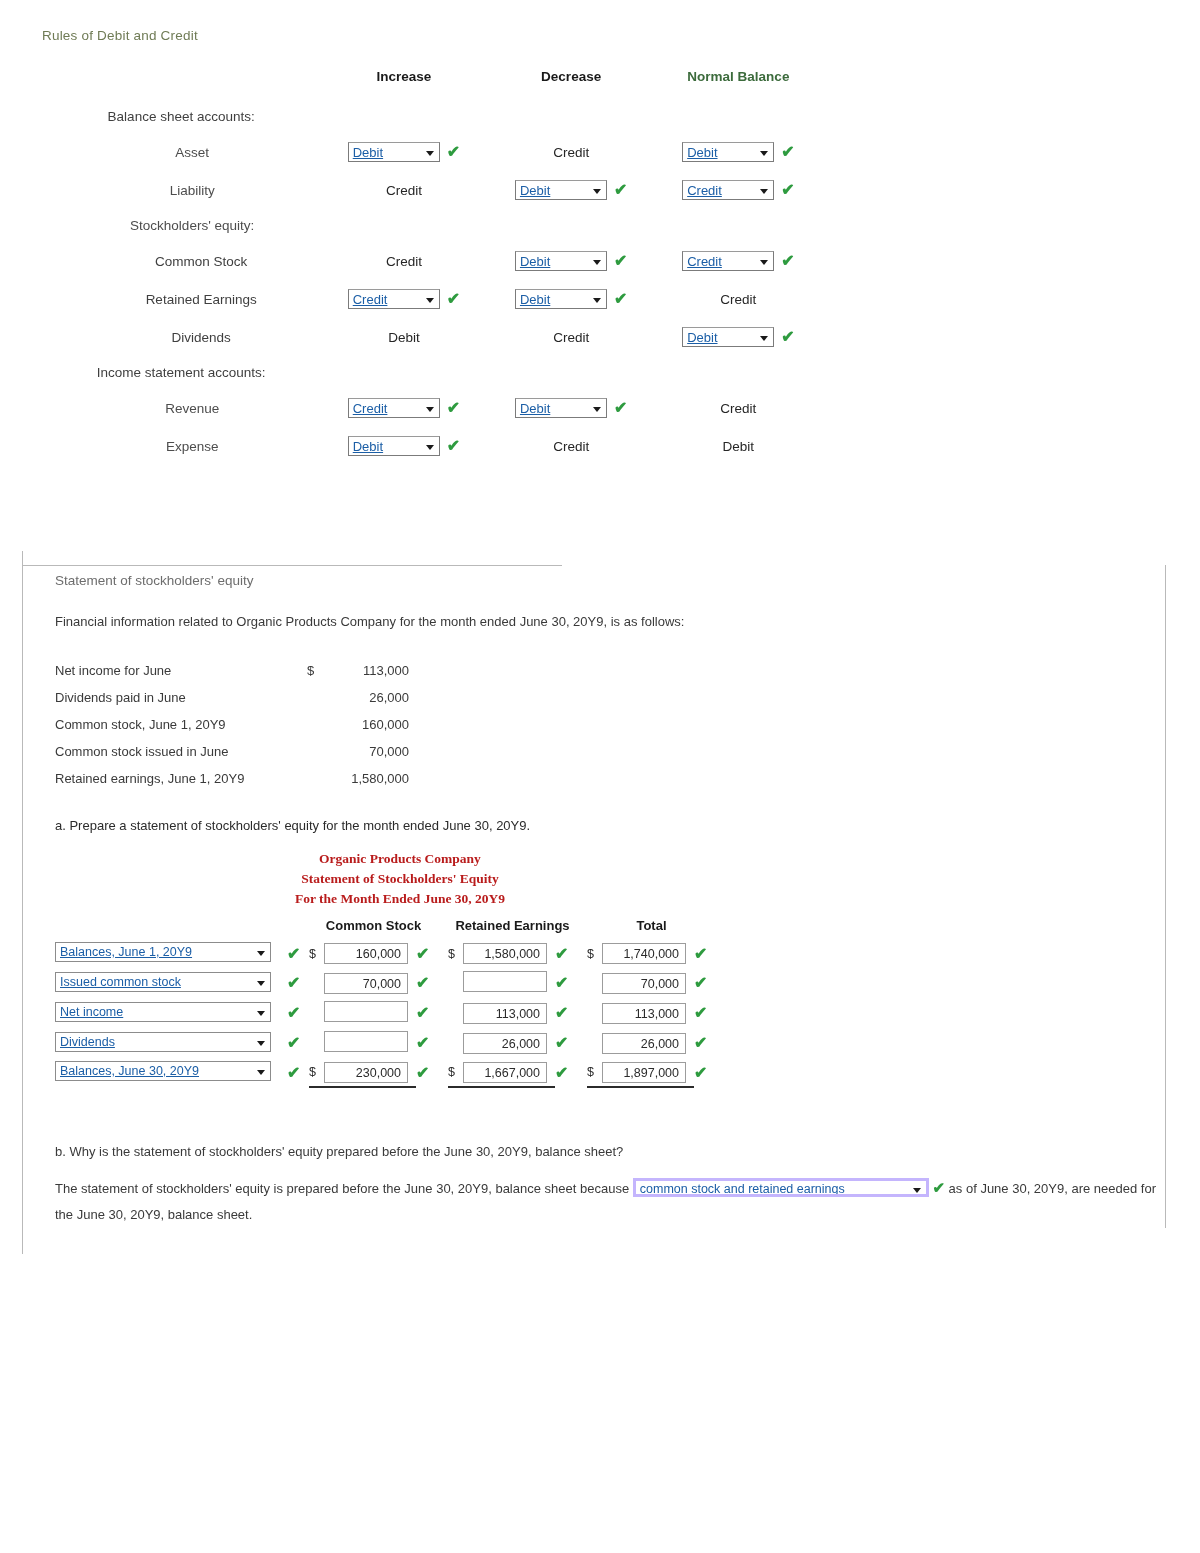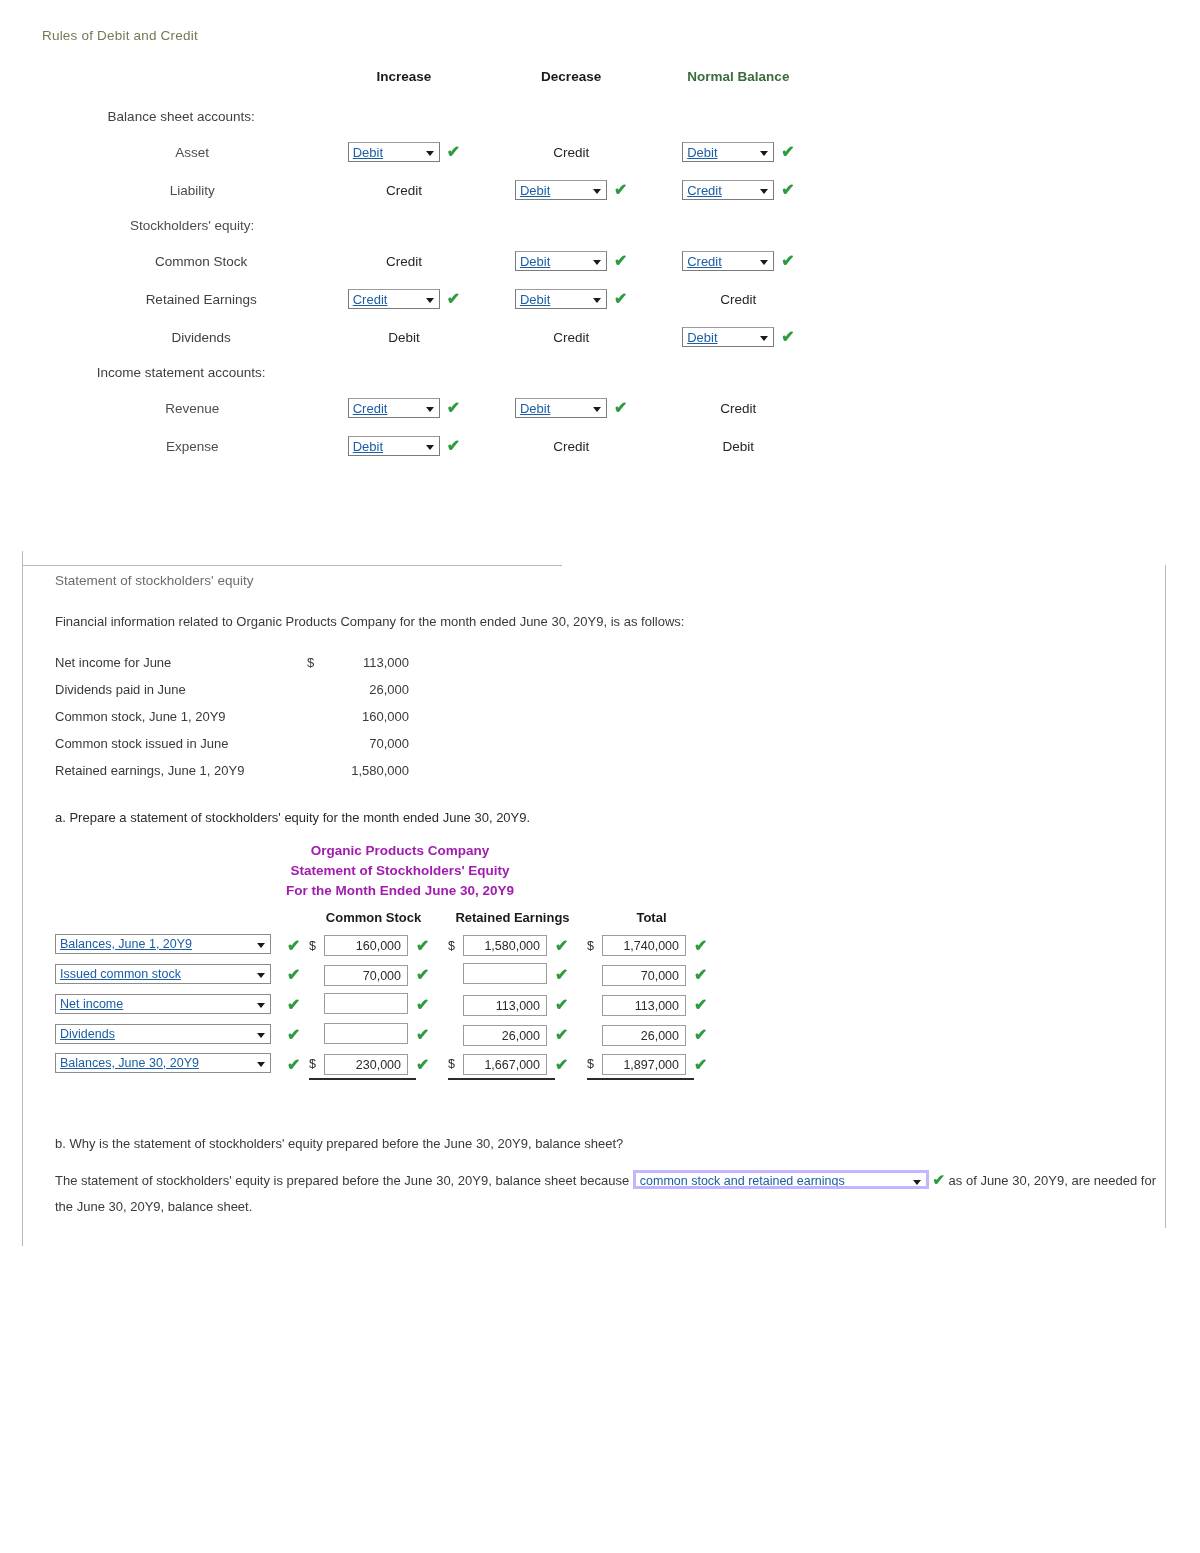--- a/index.html
+++ b/index.html
@@ -138,21 +138,21 @@
   .sec2-inner { padding: 22px 0 0 32px; }
 
   .sec2-title {
     font-size: 13.5px;
     color: #6d6d6d;
     margin-bottom: 26px;
   }
   .sec2-intro {
     font-size: 13px;
     color: #3a3a3a;
-    margin-bottom: 20px;
+    margin-bottom: 28px;
   }
 
   table.facts { border-collapse: collapse; }
   table.facts td {
     font-size: 13px;
     color: #3a3a3a;
     padding: 6px 0;
   }
   table.facts td.f-label { width: 252px; }
   table.facts td.f-dollar { width: 16px; text-align: left; }
@@ -176,22 +176,23 @@
   }
 
   .stmt-head {
     text-align: center;
     width: 690px;
     margin-left: 0px;
   }
   .stmt-head div {
     font-weight: bold;
     font-size: 13.5px;
-    color: #a21caf;
+    color: #b91c1c;
     line-height: 20px;
+    font-family: Liberation Serif, serif;
   }
 
   table.sse {
     border-collapse: collapse;
     margin-top: 8px;
     table-layout: fixed;
   }
   table.sse col.s-label { width: 232px; }
   table.sse col.s-chk   { width: 22px; }
   table.sse col.s-dol   { width: 15px; }

